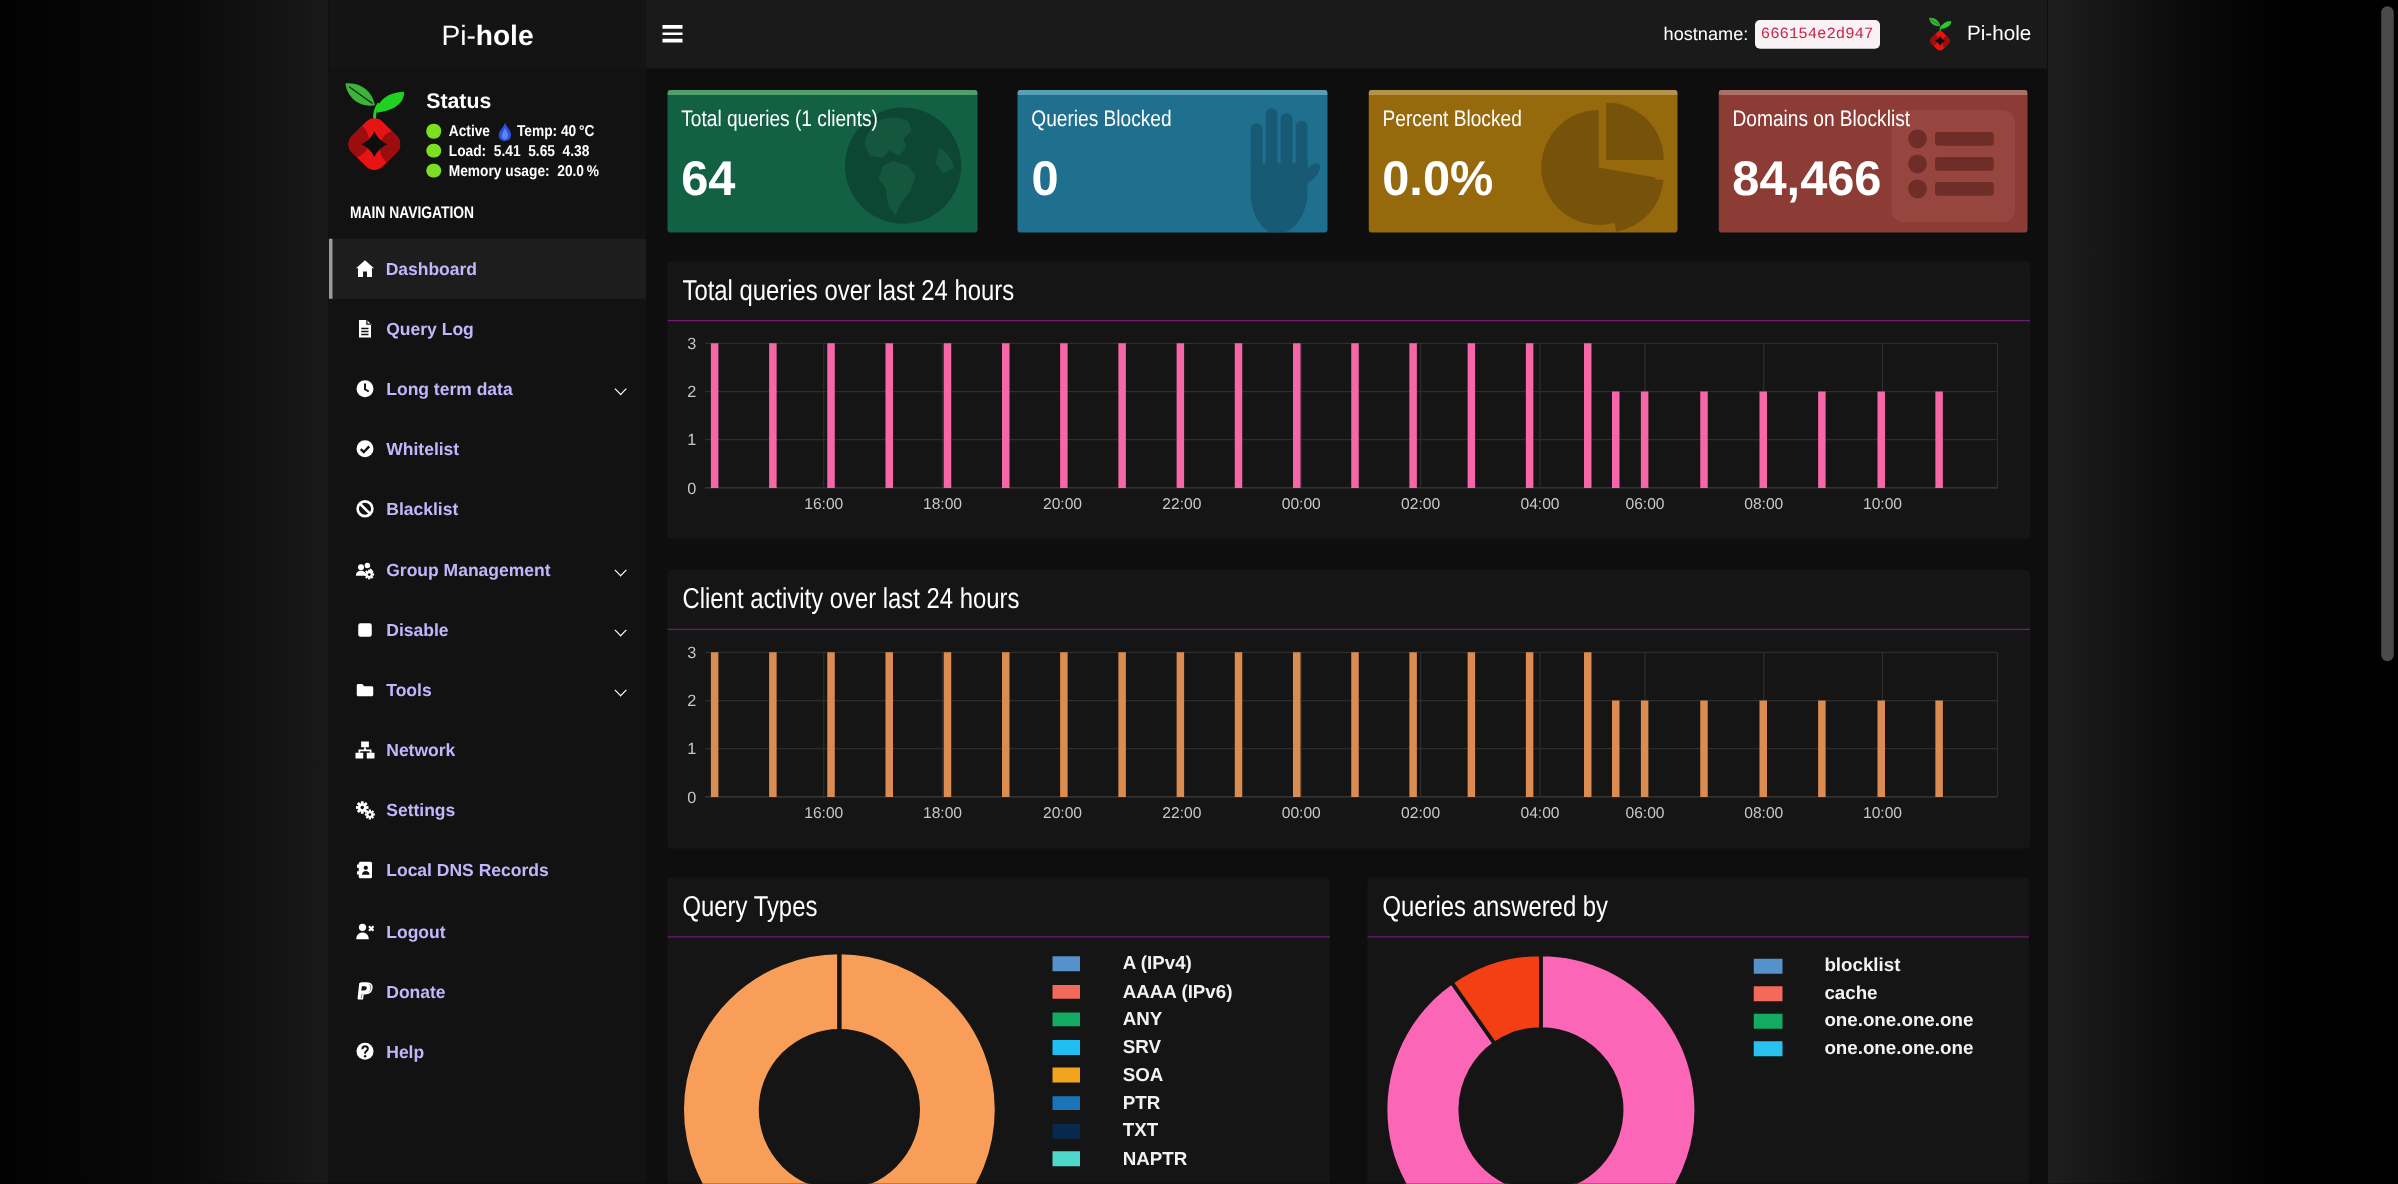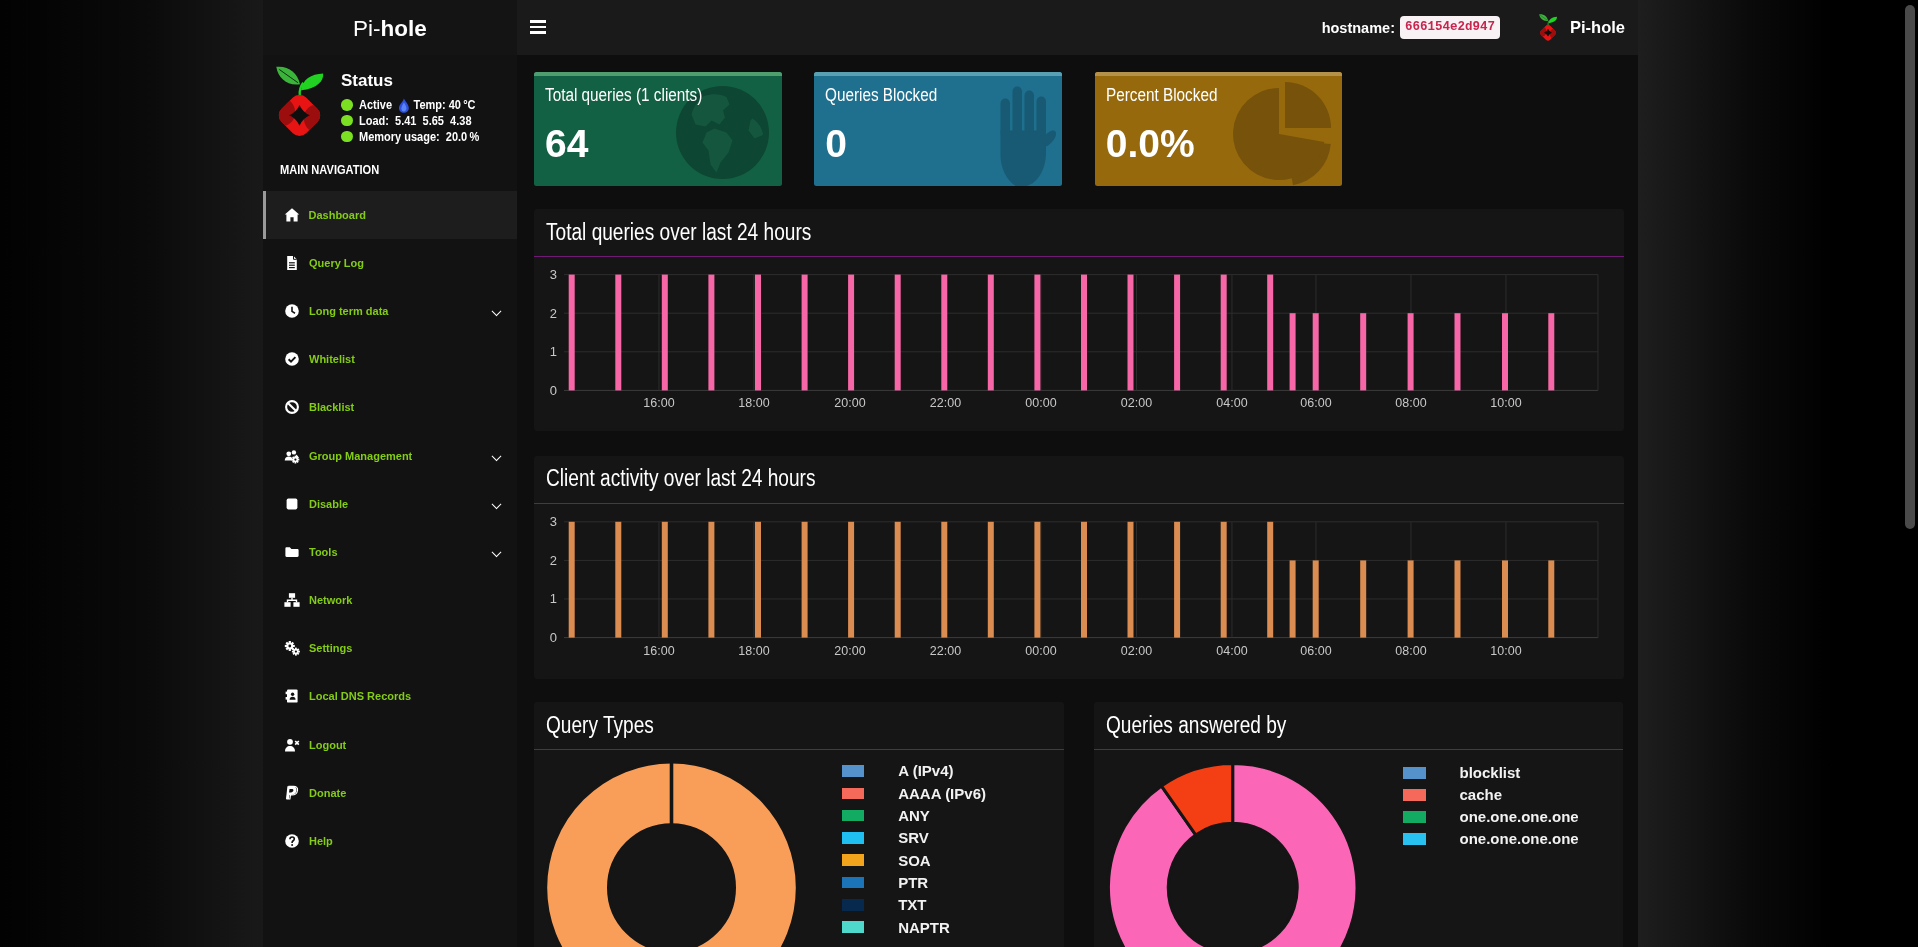--- a/index.html
+++ b/index.html
@@ -10,36 +10,36 @@
 #sbthumb{position:absolute;left:1905px;top:5px;width:10px;height:524px;
   border-radius:5px;background:#4a4a4a;}
 #page{position:absolute;left:263px;top:0;width:1375px;height:947px;
   background:#0e0e0e;overflow:hidden;}
 #navbar{position:absolute;left:0;top:0;width:1375px;height:55px;background:#1a1a1a;}
 #logo{position:absolute;left:0;top:0;width:254px;height:55px;background:#141414;
   color:#fff;font-size:22.5px;text-align:center;line-height:58px;font-weight:300;}
 #logo b{font-weight:700}
 #burger{position:absolute;left:267px;top:20px;width:16px;height:14px;}
 #burger div{height:2.6px;background:#fff;margin-bottom:3.1px;}
-#navright{position:absolute;right:13px;top:0;height:55px;display:flex;align-items:center;font-weight:bold;}
+#navright{position:absolute;right:13px;top:0;height:55px;display:flex;align-items:center;}
 .hostlbl{color:#fff;font-size:14.5px;margin-right:5px;}
 .hostpill{display:inline-block;background:#f9f2f4;color:#c7254e;border-radius:4px;
   font-family:"Liberation Mono",monospace;font-size:12.5px;padding:3px 5px;line-height:17px;}
 .navph{color:#fff;font-size:16.5px;margin-left:12px;}
 #sidebar{position:absolute;left:0;top:55px;width:254px;height:892px;background:#121212;}
 #statusH{position:absolute;left:78px;top:16px;color:#fff;font-size:17px;font-weight:700;}
 .strow{position:absolute;left:78px;color:#fff;font-size:12.5px;font-weight:600;
   white-space:nowrap;display:flex;align-items:center;height:14px;}
 .stxt{display:inline-block;transform:scaleX(0.88);transform-origin:0 50%;white-space:nowrap;display:flex;align-items:center;}
 .dot{width:11.5px;height:11.5px;border-radius:50%;background:#7ce022;display:inline-block;
   margin-right:6px;flex:none;}
 #mainnav{position:absolute;left:17px;top:107px;color:#fff;font-size:13.5px;font-weight:700;
   transform:scaleX(0.82);transform-origin:0 0;}
 #menu{position:absolute;left:0;top:135.5px;width:254px;list-style:none;}
-#menu li{height:48.2px;position:relative;color:#84cc16;font-size:11px;font-weight:600;
+#menu li{height:48.2px;position:relative;color:#c4b5fd;font-size:14px;font-weight:600;
   display:flex;align-items:center;}
 #menu li.active{background:#1d1d1d;border-left:3.5px solid #9a9a9a;}
 #menu li.active .mico{left:16.5px}
 #menu .mico{position:absolute;left:20px;top:50%;transform:translateY(-50%);width:18px;
   height:18px;display:flex;align-items:center;justify-content:center;}
 #menu .mlabel{position:absolute;left:46px;top:50%;transform:translateY(-50%);}
 #menu li.active .mlabel{left:42.5px}
 .chev{position:absolute;right:16px;top:50%;width:8px;height:8px;transform:translateY(-65%);}
 .chev:after{content:"";position:absolute;left:0;top:2px;width:6px;height:6px;
   border-right:1.8px solid #fff;border-bottom:1.8px solid #fff;transform:rotate(45deg);}
@@ -333,20 +333,36 @@
         <div class="strip" style="background:#b4924a"></div>
         <svg width="104" height="104" viewBox="0 0 104 104" style="position:absolute;right:9px;top:10px">
           <g fill="#77520a">
             <path d="M56 46 L56 0 A46 46 0 0 1 102 46 Z"></path>
             <path d="M56 58 L101.8 62 A46 46 0 0 1 64 103.3 Z"></path>
             <path d="M50 52 L95.3 60 A46 46 0 1 1 50 6 Z"></path>
           </g>
         </svg>
         <div class="ctitle">Percent Blocked</div>
         <div class="cval">0.0%</div>
+      </div>
+      <div class="card" style="left:857.9000000000001px;background:#8c3c35">
+        <div class="strip" style="background:#aa7169"></div>
+        <svg width="99" height="90" viewBox="0 0 99 90" style="position:absolute;right:10px;top:16px">
+          <rect x="0" y="0" width="99" height="90" rx="10" fill="#96463e"></rect>
+          <g fill="#6e2d27">
+            <circle cx="21" cy="23" r="7.5"></circle>
+            <rect x="35" y="17.5" width="47" height="11" rx="2.5"></rect>
+            <circle cx="21" cy="43" r="7.5"></circle>
+            <rect x="35" y="37.5" width="47" height="11" rx="2.5"></rect>
+            <circle cx="21" cy="63" r="7.5"></circle>
+            <rect x="35" y="57.5" width="47" height="11" rx="2.5"></rect>
+          </g>
+        </svg>
+        <div class="ctitle">Domains on Blocklist</div>
+        <div class="cval">84,466</div>
       </div>
       <div class="bx" style="left:17px;top:154px;width:1089.6px;height:221.5px">
         <div class="bxh">
           <span>Total queries over last 24 hours</span>
         </div>
         <svg width="1089.6" height="172" viewBox="0 0 1089.6 172" style="position:absolute;left:0;top:49px">
           <line x1="30" y1="16.6" x2="1064" y2="16.6" stroke="#2d2d2d" stroke-width="1"></line>
           <text x="23" y="21.1" fill="#c8c8c8" font-size="13" text-anchor="end">3</text>
           <line x1="30" y1="55.2" x2="1064" y2="55.2" stroke="#2d2d2d" stroke-width="1"></line>
           <text x="23" y="59.7" fill="#c8c8c8" font-size="13" text-anchor="end">2</text>

